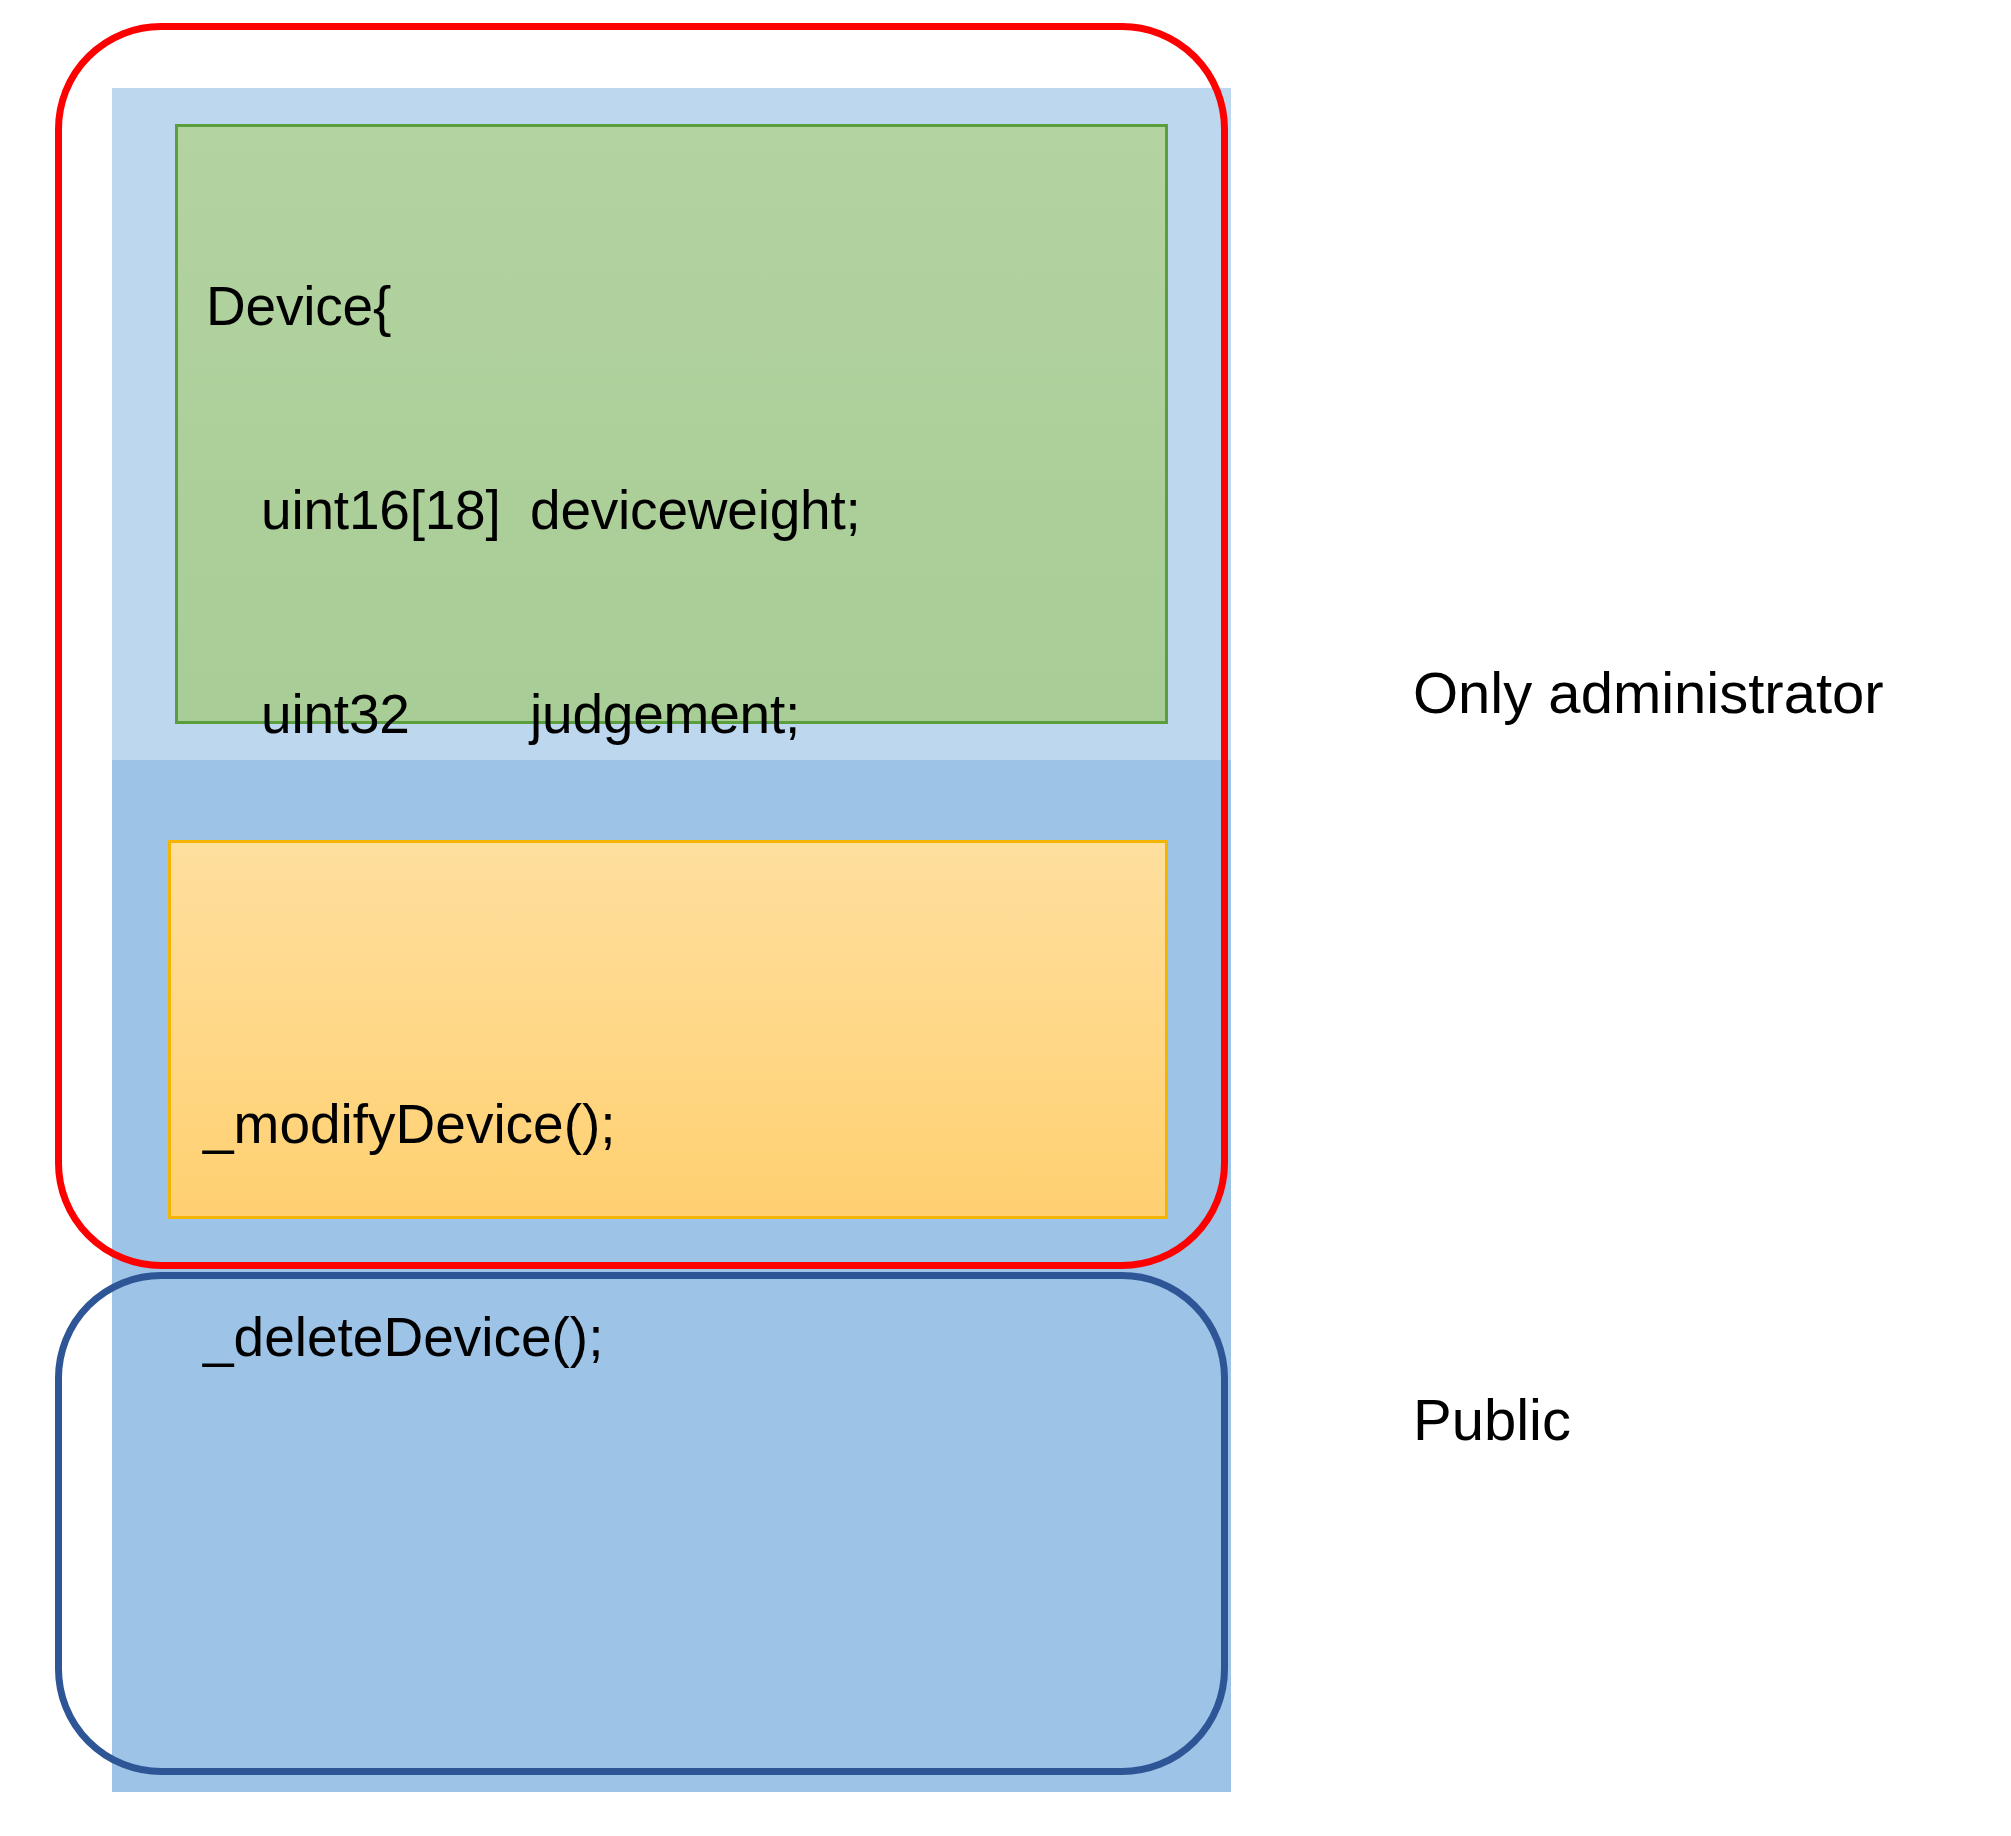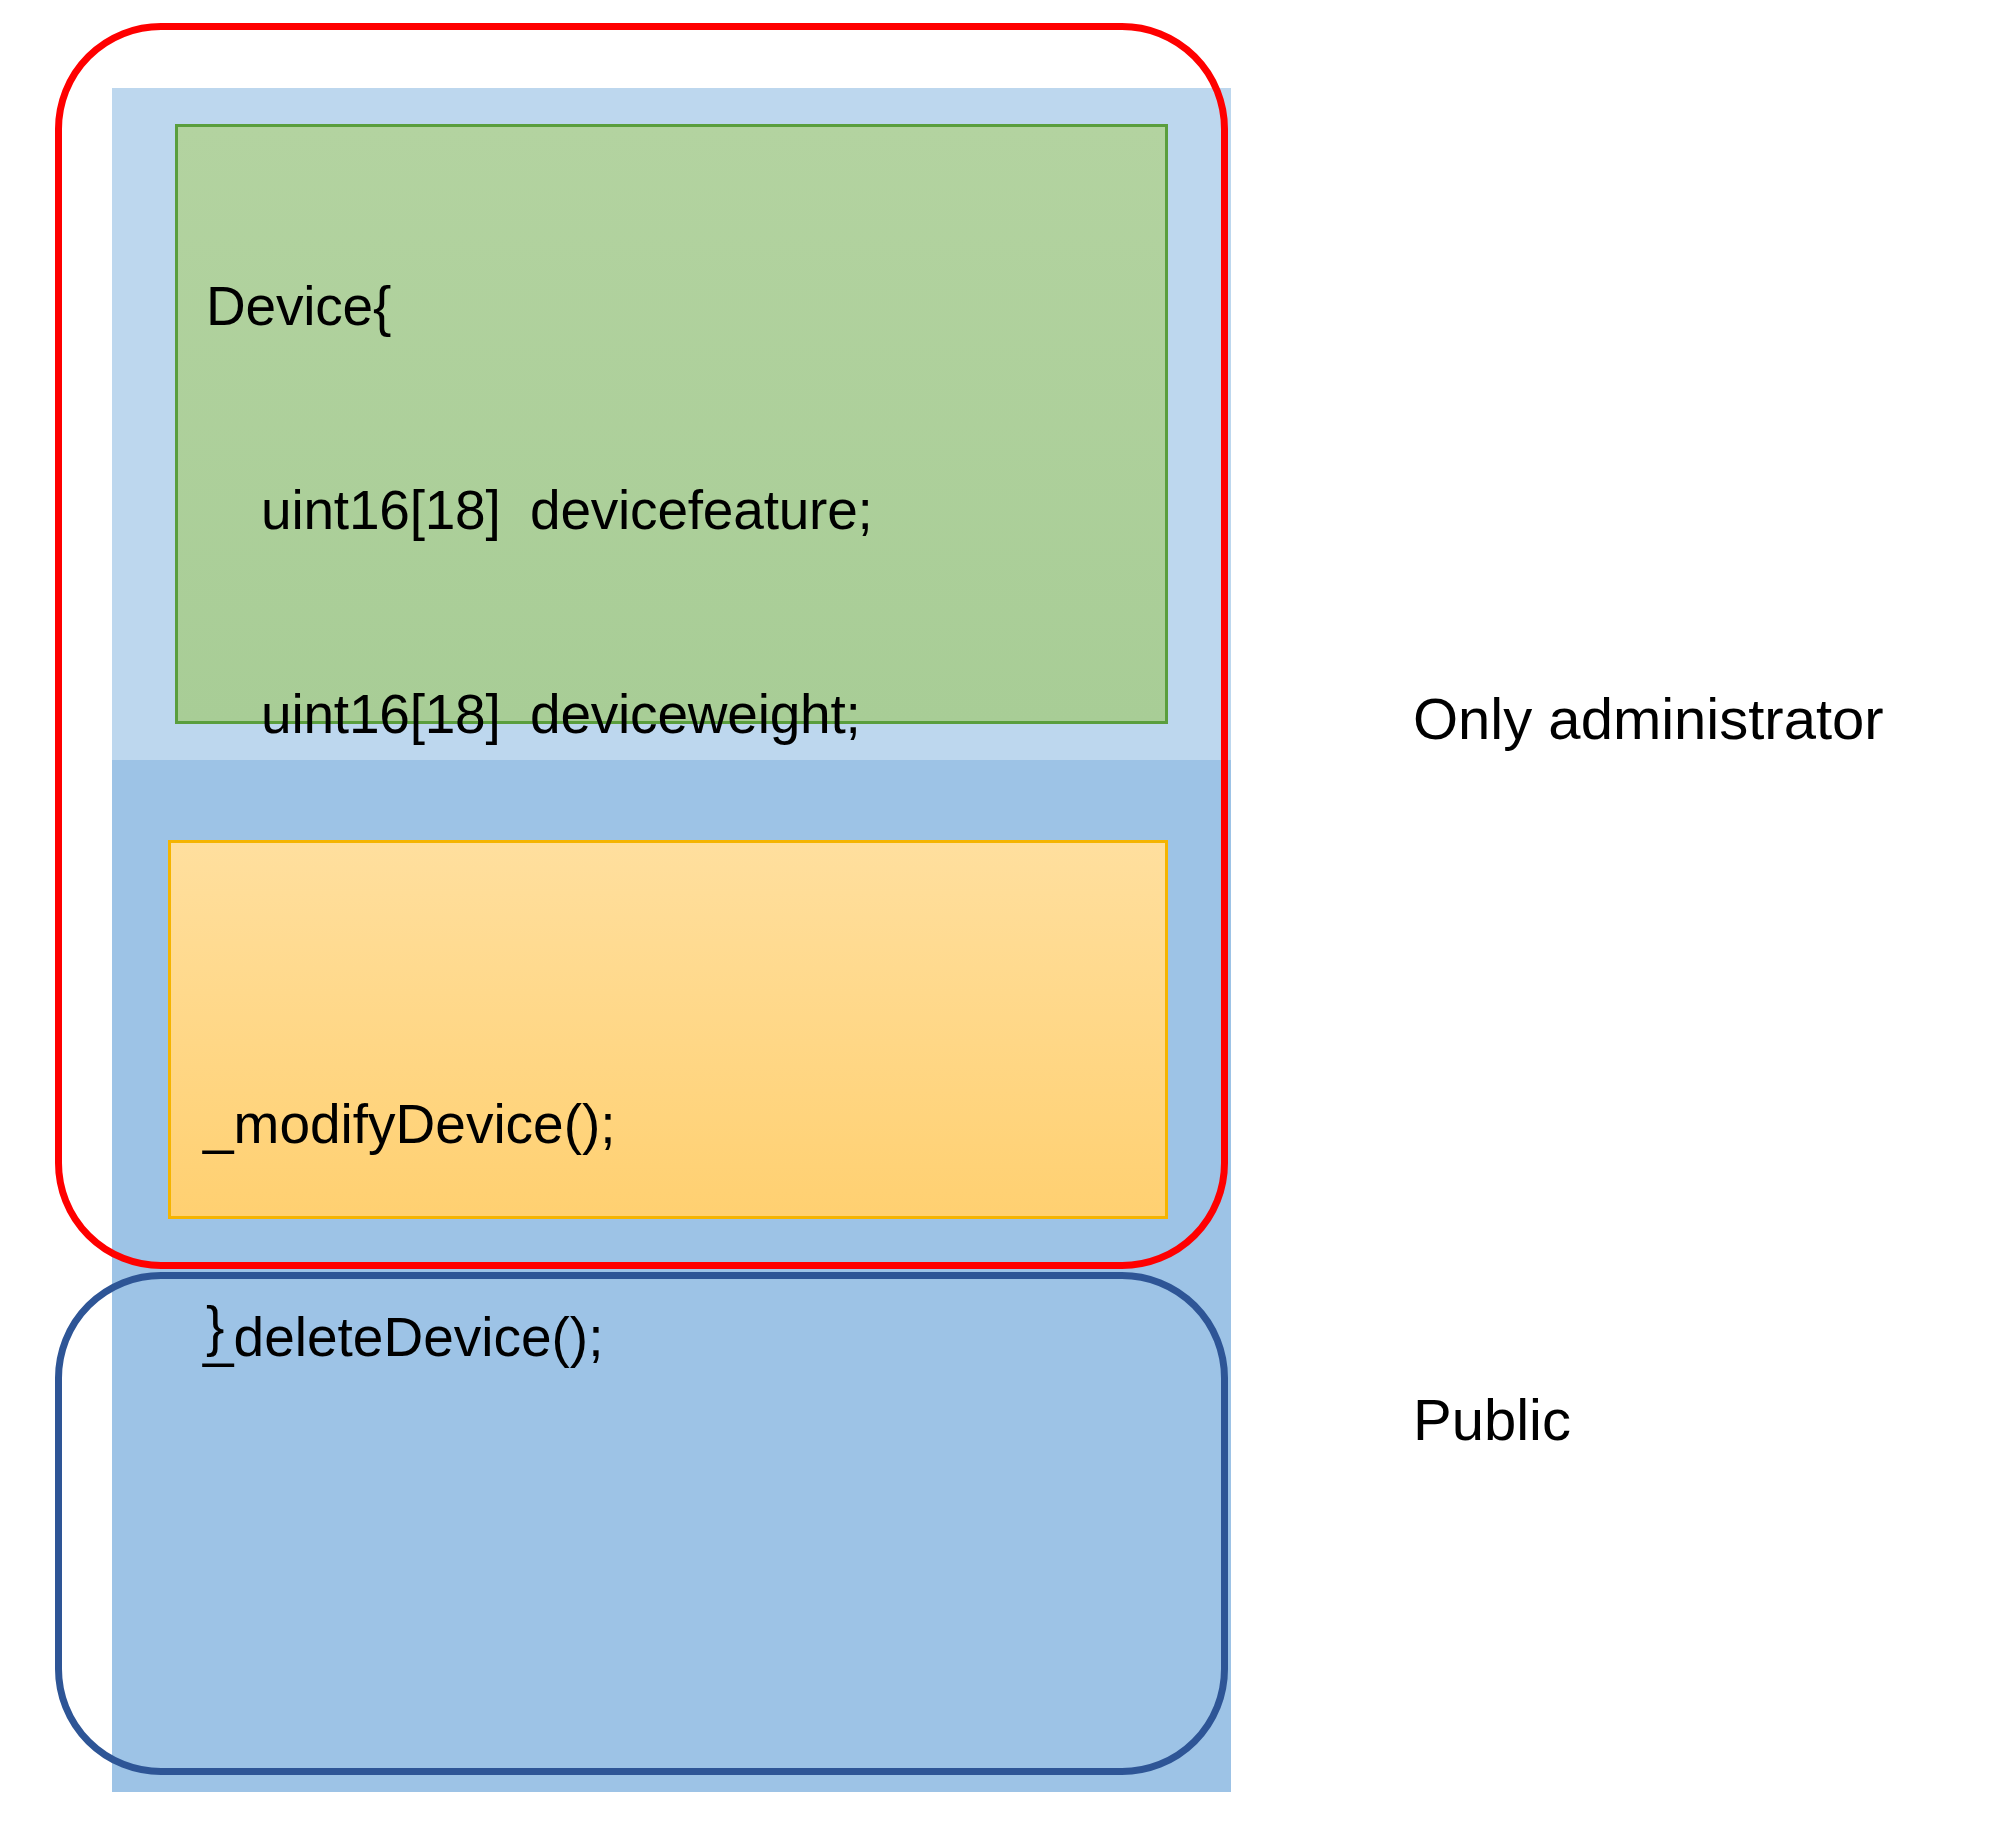--- a/index.html
+++ b/index.html
@@ -146,39 +146,38 @@
   
   .side-label {
     position: absolute;
     color: #000000;
     font-size: 58px;
     line-height: 71px;
     white-space: nowrap;
   }
   .side-label-admin {
     left: 1413px;
-    top: 683px;
+    top: 657px;
   }
   .side-label-public {
     left: 1413px;
     top: 1384px;
   }
 </style>
 </head>
 <body>
 
 <div id="stage">
 
   <div class="panel-blue-light"></div>
   <div class="panel-blue-dark"></div>
 
   <div class="box box-struct">
     <div class="code">
       <span class="ln">Device{</span>
-      <span class="ln"><span style="display:inline-block;width:55px;"></span><span class="col-type">uint16[18]</span><span>devicefeature;</span></span>
       <span class="ln"><span style="display:inline-block;width:55px;"></span><span class="col-type">uint16[18]</span><span>deviceweight;</span></span>
       <span class="ln"><span style="display:inline-block;width:55px;"></span><span class="col-type">uint32</span><span>judgement;</span></span>
       <span class="ln"><span style="display:inline-block;width:55px;"></span><span class="col-type">bool</span><span>is_exist;</span></span>
       <span class="ln">}</span>
     </div>
   </div>
 
   <div class="box box-admin-methods">
     <div class="methods">
       <span class="ln">_modifyDevice();</span>

